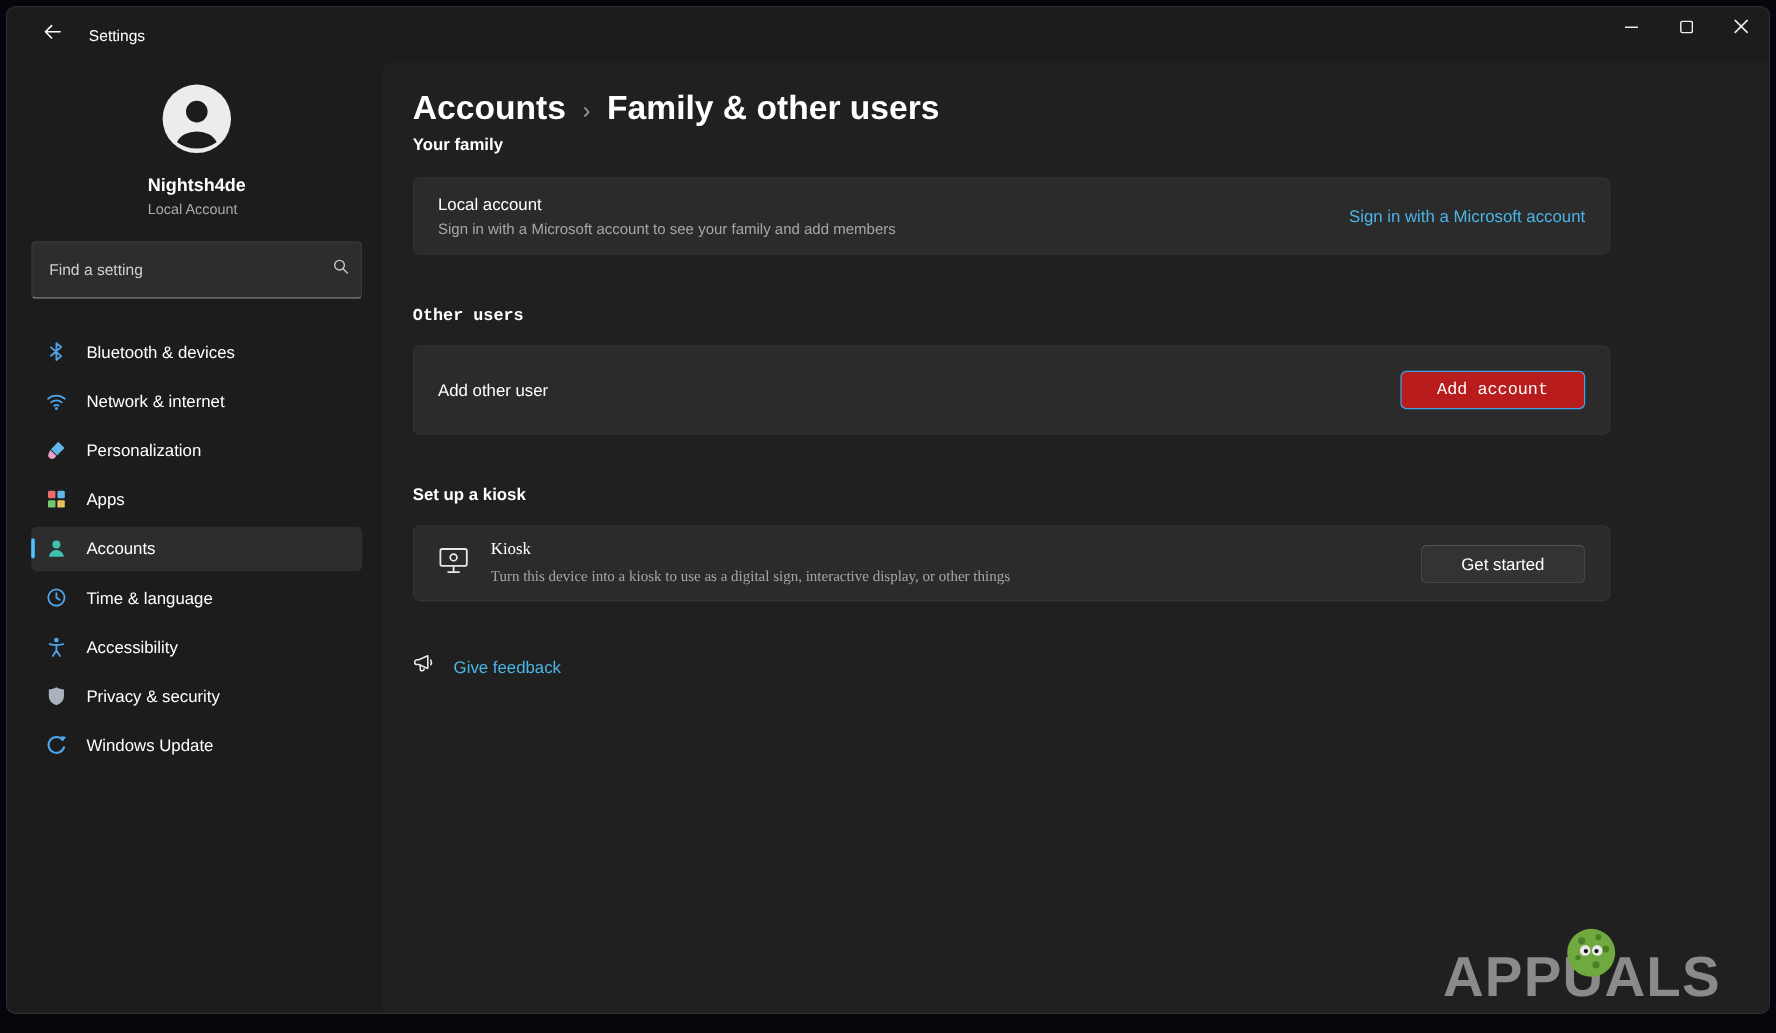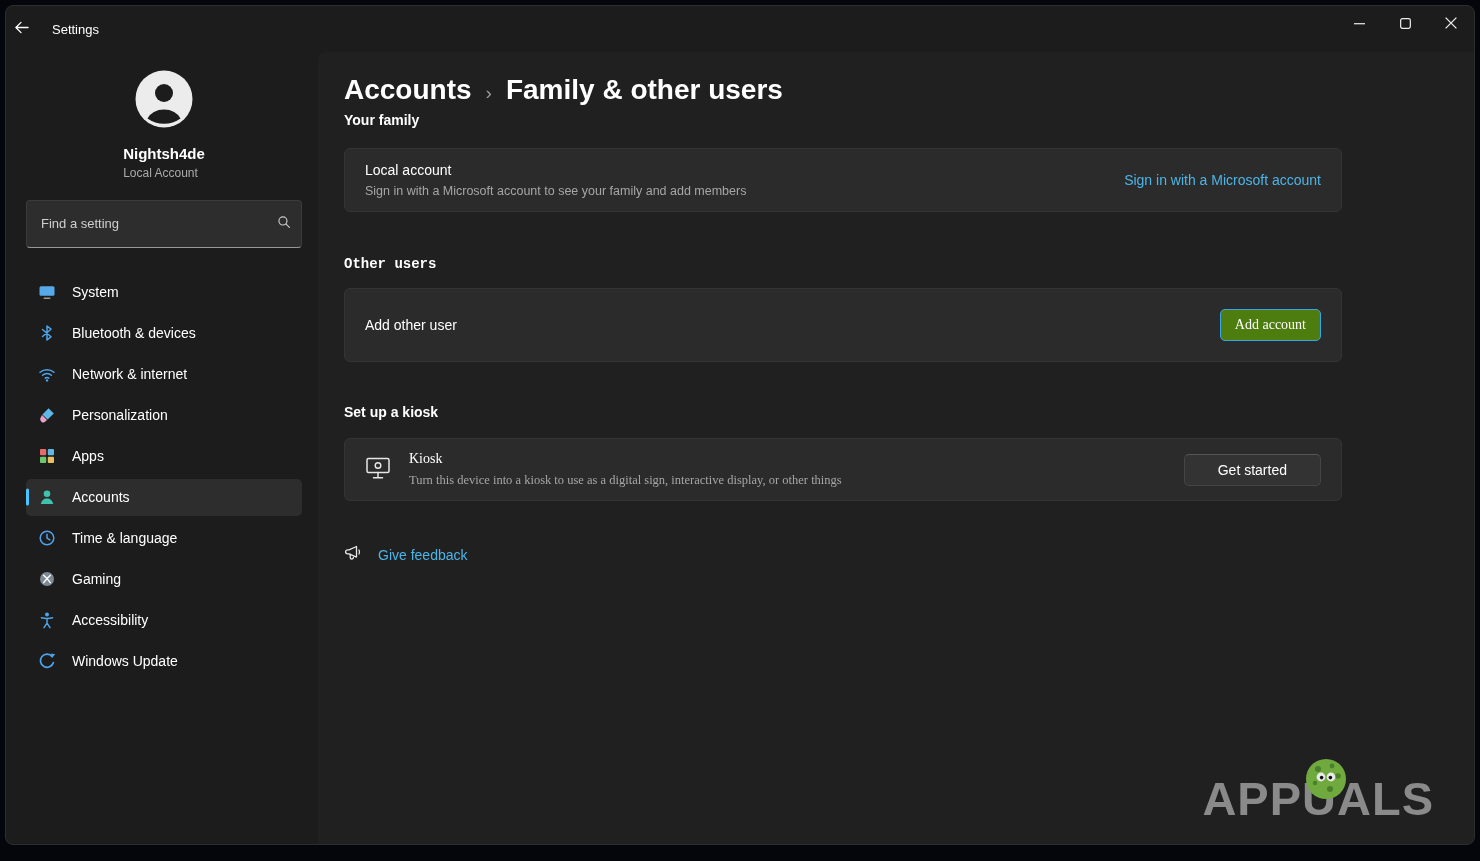--- a/index.html
+++ b/index.html
@@ -18,20 +18,21 @@
     background: #1c1c1c;
     border: 1px solid #2e2e2e;
     border-radius: 8px;
     overflow: hidden;
     display: flex; flex-direction: column;
   }
   
   .titlebar {
     height: 46px; flex-shrink: 0;
     display: flex; align-items: center;
+    padding-left: 22px;
     position: relative;
   }
   .back-btn { width: 30px; height: 30px; display:flex; align-items:center; justify-content:center; border-radius: 4px; }
   .titlebar-title { font-size: 13px; color: #ffffff; margin-left: 16px; }
   .window-controls { position: absolute; right: 0; top: 0; display: flex; }
   .win-btn { width: 46px; height: 36px; display:flex; align-items:center; justify-content:center; }
   .win-btn svg { opacity: .92; }
   
   .app-body { flex: 1; display: flex; min-height: 0; }
   .sidebar {
@@ -89,40 +90,40 @@
     border-radius: 6px;
     padding: 13px 20px;
     display: flex; align-items: center; justify-content: space-between;
   }
   .card-title { font-size: 14px; color: #ffffff; }
   .card-sub { font-size: 12.5px; color: #a6a6a6; margin-top: 6px; }
   .card-link { color: #4cb5e8; font-size: 14px; text-decoration: none; white-space: nowrap; }
   .other-users-heading { margin-top: 44px; font-family: Liberation Mono, monospace; }
   .card.row-card { padding: 20px 20px; margin-top: 16px; }
   .btn-accent {
-    background: #4d7c0f; color: #ffffff;
+    background: #b91c1c; color: #ffffff;
     border: 1px solid #3aa6e6; border-radius: 5px;
-    font-size: 14px; font-family: Liberation Serif, serif;
-    padding: 7px 14px; cursor: default; white-space: nowrap;
+    font-size: 14px; font-family: Liberation Mono, monospace;
+    padding: 7px 30px; cursor: default; white-space: nowrap;
   }
   .kiosk-heading { margin-top: 42px; }
   .card.kiosk-card { margin-top: 18px; padding: 12px 20px; }
   .kiosk-left { display: flex; align-items: center; gap: 18px; font-family: Liberation Serif, serif; }
   .btn-secondary {
     background: #333333; color: #ffffff;
     border: 1px solid #454545; border-top-color: #555555;
     border-radius: 5px; font-size: 14px; font-family: "Liberation Sans", sans-serif;
     padding: 7px 33px; cursor: default; white-space: nowrap;
   }
   .footer-links { margin-top: 42px; display: flex; flex-direction: column; gap: 14px; }
   .footer-link-row { display: flex; align-items: center; gap: 14px; }
   .footer-link { color: #4cb5e8; font-size: 14px; text-decoration: none; }
   
   .watermark {
-    position: absolute; right: 40px; bottom: 18px;
+    position: absolute; right: 40px; bottom: 3px;
     font-size: 47px; font-weight: 800; letter-spacing: 1px;
     color: #969696; opacity: .9;
   }
   .watermark .mascot {
     position: absolute; left: 44%; top: -14px;
   }
 </style>
 </head>
 <body>
 
@@ -179,29 +180,20 @@
         <span>
           <svg width="14" height="14" viewBox="0 0 16 16">
               <circle cx="6.8" cy="6.8" r="4.6" stroke="#cccccc" stroke-width="1.3" fill="none"></circle>
               <path d="M10.4 10.4 14.2 14.2" stroke="#cccccc" stroke-width="1.3" stroke-linecap="round"></path>
             </svg>
         </span>
       </div>
 
       <div class="nav">
 
-        <div class="nav-item">
-          <span class="nav-icon">
-            <svg width="18" height="18" viewBox="0 0 18 18">
-                <rect x="1.5" y="3.2" width="15" height="9.6" rx="1.5" fill="#57a8e8"></rect>
-                <rect x="5.5" y="14.4" width="7" height="1.6" rx="0.8" fill="#9b9b9b"></rect>
-              </svg>
-          </span>
-          <span>System</span>
-        </div>
 
         <div class="nav-item">
           <span class="nav-icon">
             <svg width="18" height="18" viewBox="0 0 18 18">
                 <path d="M4.5 5.5 13 12.8 9 16V2l4 3.2-8.5 7.3" fill="none" stroke="#4fa3e8" stroke-width="1.5" stroke-linejoin="round" stroke-linecap="round"></path>
               </svg>
           </span>
           <span>Bluetooth &amp; devices</span>
         </div>
 
@@ -253,40 +245,39 @@
         <div class="nav-item">
           <span class="nav-icon">
             <svg width="18" height="18" viewBox="0 0 18 18">
                 <circle cx="9" cy="9" r="6.8" stroke="#4fa3e8" stroke-width="1.5" fill="none"></circle>
                 <path d="M9 5.2v4l2.8 1.7" stroke="#4fa3e8" stroke-width="1.5" fill="none" stroke-linecap="round"></path>
               </svg>
           </span>
           <span>Time &amp; language</span>
         </div>
 
-        <div class="nav-item">
-          <span class="nav-icon">
-            <svg width="18" height="18" viewBox="0 0 18 18">
-                <circle cx="9" cy="9" r="7" fill="#7d8a94"></circle>
-                <path d="M5.6 5.3c2.3 1.9 4.6 4.6 6.7 7.4M12.4 5.3c-2.3 1.9-4.6 4.6-6.7 7.4" stroke="#ffffff" stroke-width="1.4" fill="none" stroke-linecap="round"></path>
-              </svg>
-          </span>
-          <span>Gaming</span>
-        </div>
 
         <div class="nav-item">
           <span class="nav-icon">
             <svg width="18" height="18" viewBox="0 0 18 18">
                 <circle cx="9" cy="3.4" r="2" fill="#4fa3e8"></circle>
                 <path d="M3.4 6.7c3.7 1 7.5 1 11.2 0M9 7.7v4.4M9 12.1 6 16.6M9 12.1l3 4.5" stroke="#4fa3e8" stroke-width="1.5" fill="none" stroke-linecap="round"></path>
               </svg>
           </span>
           <span>Accessibility</span>
         </div>
 
+        <div class="nav-item">
+          <span class="nav-icon">
+            <svg width="18" height="18" viewBox="0 0 18 18">
+                <path d="M9 1.8c2.1 1.1 4.2 1.7 6.3 1.8V9c0 3.7-2.5 6.4-6.3 7.7C5.2 15.4 2.7 12.7 2.7 9V3.6C4.8 3.5 6.9 2.9 9 1.8z" fill="#aab2bd"></path>
+              </svg>
+          </span>
+          <span>Privacy &amp; security</span>
+        </div>
 
         <div class="nav-item">
           <span class="nav-icon">
             <svg width="18" height="18" viewBox="0 0 18 18">
                 <path d="M15.4 10.6A6.6 6.6 0 1 1 14.2 4.6" stroke="#4fa3e8" stroke-width="1.7" fill="none" stroke-linecap="round"></path>
                 <polygon points="12.8,1.4 17.2,2.2 14.2,5.8" fill="#4fa3e8"></polygon>
               </svg>
           </span>
           <span>Windows Update</span>
         </div>

